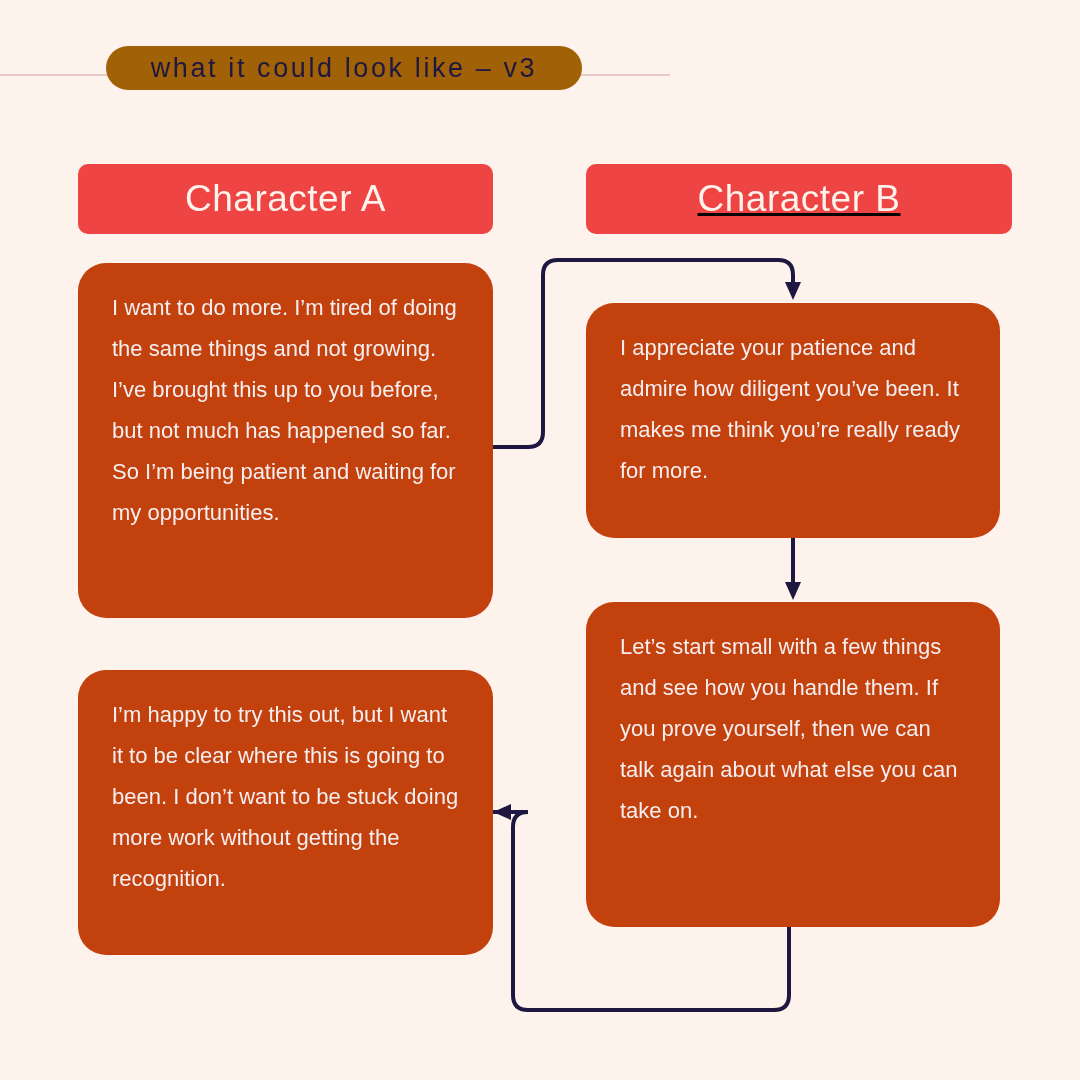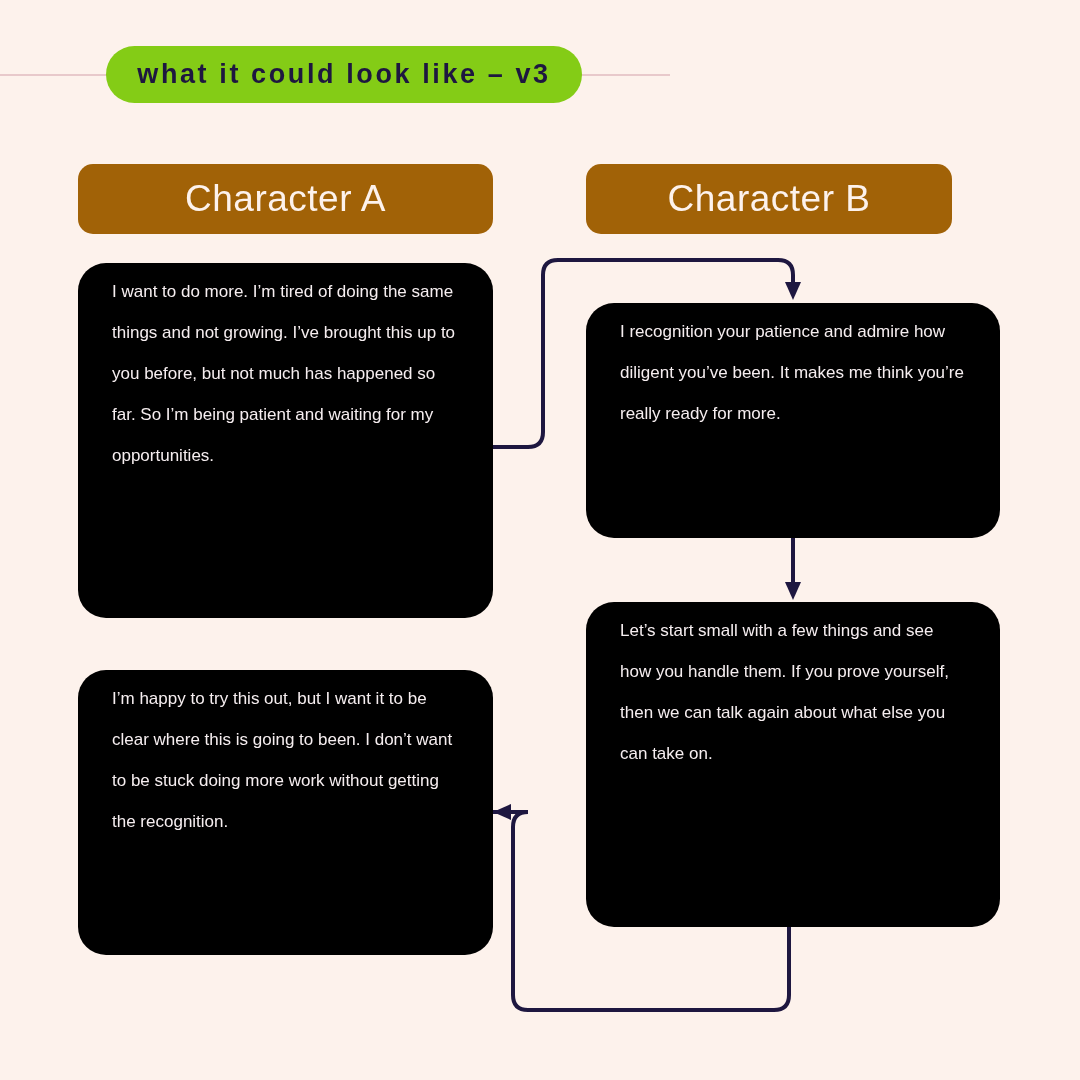--- a/index.html
+++ b/index.html
@@ -22,63 +22,62 @@
     top: 74px;
     width: 670px;
     height: 2px;
     background: #e8c9cb;
   }
   .header-pill {
     position: absolute;
     left: 106px;
     top: 46px;
     width: 476px;
-    height: 57px;
+    height: 44px;
     border-radius: 29px;
-    background: #84cc16;
+    background: #a16207;
     display: flex;
     align-items: center;
     justify-content: center;
-    font-weight: bold;
   }
   .header-pill-text {
     font-size: 27px;
     letter-spacing: 2.6px;
     color: #1e1740;
     white-space: nowrap;
   }
 
   
   .col-header {
     position: absolute;
     height: 70px;
-    border-radius: 15px;
-    background: #a16207;
+    border-radius: 10px;
+    background: #ef4444;
     display: flex;
     align-items: center;
     justify-content: center;
   }
   .col-header span {
     color: #fdf2ec;
     font-size: 37px;
     letter-spacing: 0.5px;
   }
   #col-a { left: 78px; top: 164px; width: 415px; }
-  #col-b { left: 586px; top: 164px; width: 366px; }
+  #col-b { left: 586px; top: 164px; width: 426px; text-decoration: underline; }
 
   
   .bubble {
     position: absolute;
-    background: #000000;
+    background: #c2410c;
     border-radius: 28px;
     color: #f6eef0;
-    font-size: 17px;
+    font-size: 22px;
     line-height: 41px;
     box-sizing: border-box;
-    padding: 8px 32px 22px 34px;
+    padding: 24px 32px 22px 34px;
   }
   #bubble-a1 { left: 78px;  top: 263px; width: 415px; height: 355px; }
   #bubble-b1 { left: 586px; top: 303px; width: 414px; height: 235px; }
   #bubble-b2 { left: 586px; top: 602px; width: 414px; height: 325px; }
   #bubble-a2 { left: 78px;  top: 670px; width: 415px; height: 285px; }
 
   
   #connectors {
     position: absolute;
     left: 0;
@@ -109,15 +108,15 @@
   <polygon points="793,300 785,282 801,282" fill="#1e1740"></polygon>
 
   <path d="M 793 538 L 793 588" fill="none" stroke="#1e1740" stroke-width="4" stroke-linecap="round"></path>
   <polygon points="793,600 785,582 801,582" fill="#1e1740"></polygon>
 
   <path d="M 789 887 L 789 995 Q 789 1010 774 1010 L 528 1010 Q 513 1010 513 995 L 513 827 Q 513 812 528 812 L 493 812" fill="none" stroke="#1e1740" stroke-width="4" stroke-linecap="round"></path>
   <polygon points="493 812, 511 804, 511 820" fill="#1e1740"></polygon>
 </svg>
 
 <div class="bubble" id="bubble-a1">I want to do more. I’m tired of doing the same things and not growing. I’ve brought this up to you before, but not much has happened so far. So I’m being patient and waiting for my opportunities.</div>
-<div class="bubble" id="bubble-b1">I recognition your patience and admire how diligent you’ve been. It makes me think you’re really ready for more.</div>
+<div class="bubble" id="bubble-b1">I appreciate your patience and admire how diligent you’ve been. It makes me think you’re really ready for more.</div>
 <div class="bubble" id="bubble-b2">Let’s start small with a few things and see how you handle them. If you prove yourself, then we can talk again about what else you can take on.</div>
 <div class="bubble" id="bubble-a2">I’m happy to try this out, but I want it to be clear where this is going to been. I don’t want to be stuck doing more work without getting the recognition.</div>
 
 </body></html>

